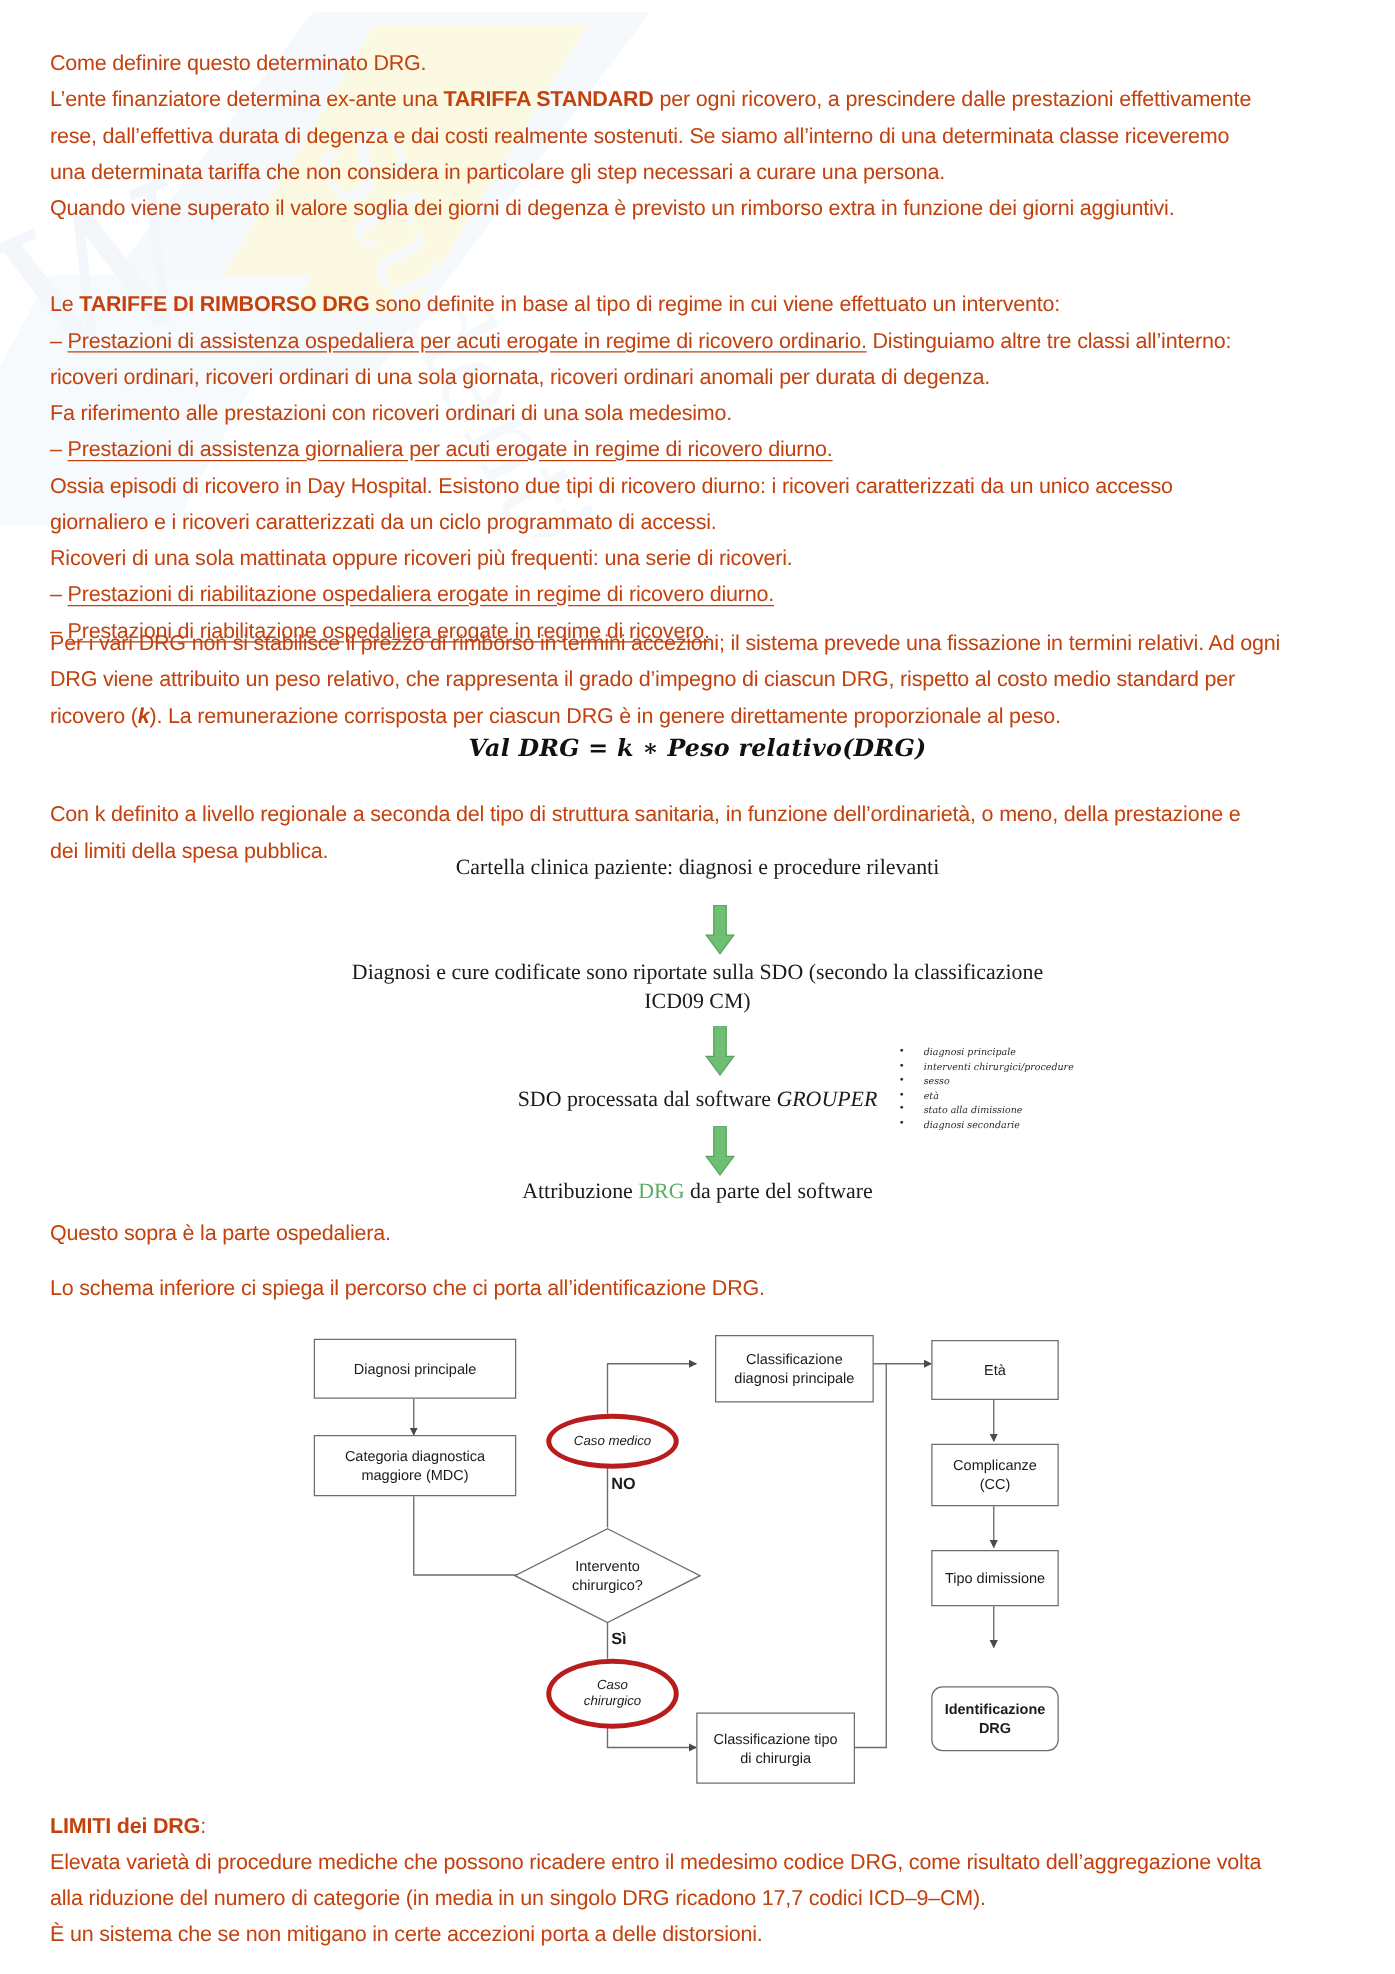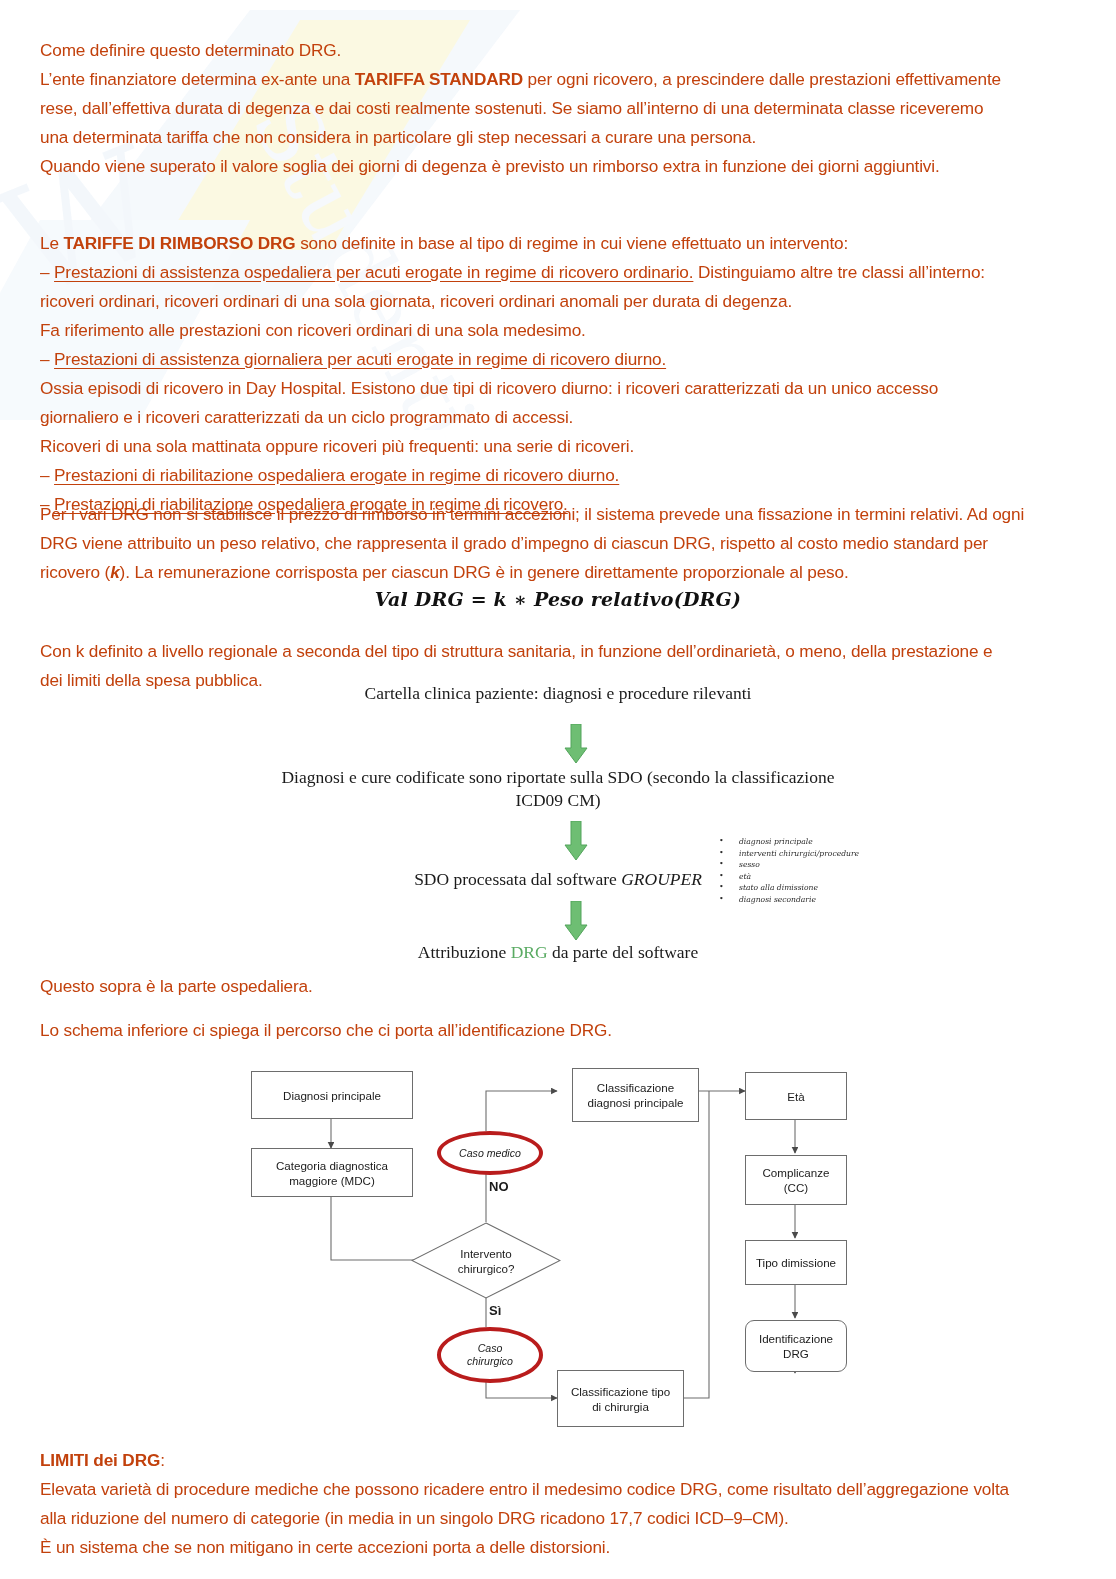--- a/index.html
+++ b/index.html
@@ -52,21 +52,21 @@
   .bullets li:before{content:"\2022";position:absolute;left:6px;top:-1px;font-size:8px;}
 
   
   .d2{position:absolute;left:0;top:1055px;width:1116px;height:375px;}
   .d2 svg{position:absolute;left:0;top:0;}
   .nodebox{
     position:absolute;border:1px solid #6d6d6d;background:#fff;
     display:flex;align-items:center;justify-content:center;text-align:center;
     font-size:11.6px;line-height:15px;color:#1b1b1b;
   }
-  .noderound{border-radius:9px;font-weight:normal;}
+  .noderound{border-radius:9px;font-weight:bold;margin-top:29px;}
   .nodeell{
     position:absolute;border:4px solid #b91c1c;background:#fff;border-radius:50%;
     display:flex;align-items:center;justify-content:center;text-align:center;
     font-style:italic;font-size:10.6px;line-height:13px;color:#1b1b1b;
   }
   .nodedia{position:absolute;}
   .nodedia .dlabel{
     position:absolute;left:0;top:0;width:100%;height:100%;
     display:flex;align-items:center;justify-content:center;text-align:center;
     font-size:11.6px;line-height:15px;color:#1b1b1b;

